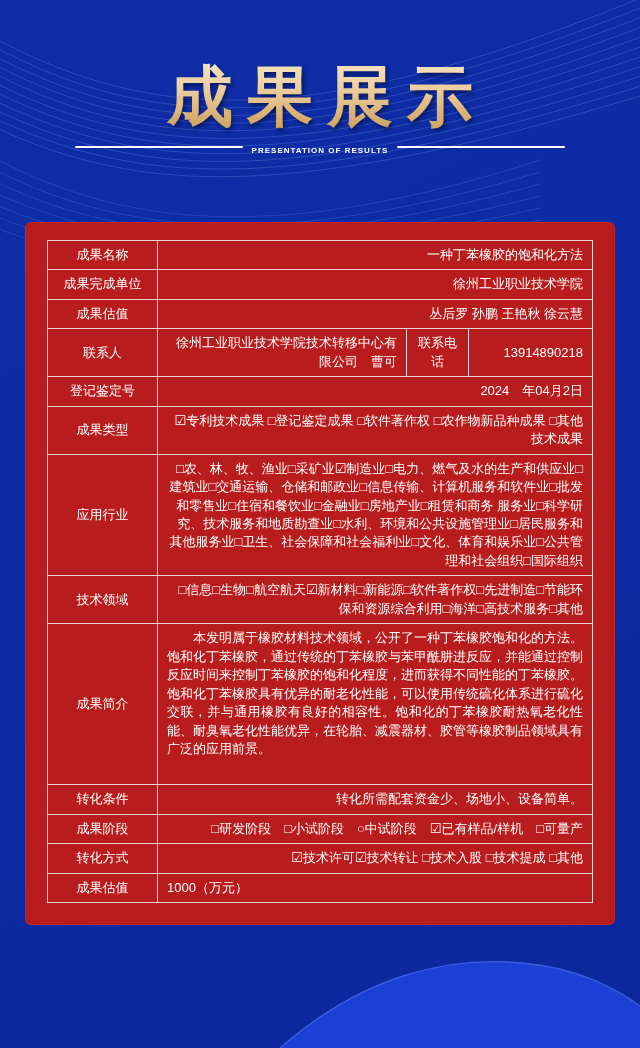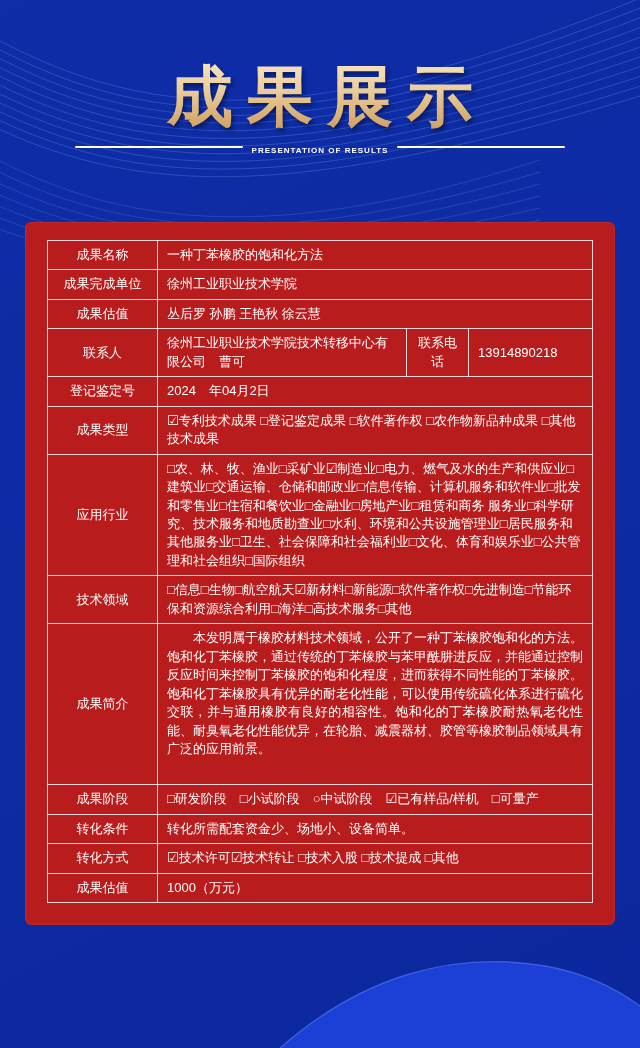--- a/index.html
+++ b/index.html
@@ -42,21 +42,21 @@
   table.form{
     width:100%;border-collapse:collapse;table-layout:fixed;
     font-size:13px;line-height:1.42;color:#ffffff;
   }
   table.form td{
     border:1px solid rgba(236,245,252,0.85);
     vertical-align:middle;
     word-break:break-all;
   }
   td.lbl{text-align:center;padding:5px 6px;}
-  td.val{text-align:left;padding:5px 9px;}
+  td.val{text-align:right;padding:5px 9px;}
   td.val.center{text-align:left;}
   td.val.summary{text-align:justify;text-indent:2em;padding-bottom:26px;vertical-align:top;}
 </style>
 </head>
 <body>
 
 <svg class="deco waves-top" width="640" height="270" viewBox="0 0 640 270">
   <g fill="none" stroke="#6f9ae8" stroke-width="0.7" opacity="0.45">
     <path d="M-20,30 C140,120 300,140 660,-10"></path>
     <path d="M-20,39 C140,128 300,146 660,0"></path>
@@ -136,26 +136,26 @@
       </tr>
       <tr>
         <td class="lbl">技术领域</td>
         <td class="val" colspan="3">□信息□生物□航空航天☑新材料□新能源□软件著作权□先进制造□节能环保和资源综合利用□海洋□高技术服务□其他</td>
       </tr>
       <tr>
         <td class="lbl">成果简介</td>
         <td class="val summary" colspan="3">本发明属于橡胶材料技术领域，公开了一种丁苯橡胶饱和化的方法。饱和化丁苯橡胶，通过传统的丁苯橡胶与苯甲酰肼进反应，并能通过控制反应时间来控制丁苯橡胶的饱和化程度，进而获得不同性能的丁苯橡胶。饱和化丁苯橡胶具有优异的耐老化性能，可以使用传统硫化体系进行硫化交联，并与通用橡胶有良好的相容性。饱和化的丁苯橡胶耐热氧老化性能、耐臭氧老化性能优异，在轮胎、减震器材、胶管等橡胶制品领域具有广泛的应用前景。</td>
       </tr>
       <tr>
+        <td class="lbl">转化条件</td>
+        <td class="val" colspan="3">转化所需配套资金少、场地小、设备简单。</td>
+      </tr>
+      <tr>
         <td class="lbl">成果阶段</td>
         <td class="val" colspan="3">□研发阶段　□小试阶段　○中试阶段　☑已有样品/样机　□可量产</td>
-      </tr>
-      <tr>
-        <td class="lbl">转化条件</td>
-        <td class="val" colspan="3">转化所需配套资金少、场地小、设备简单。</td>
       </tr>
       <tr>
         <td class="lbl">转化方式</td>
         <td class="val" colspan="3">☑技术许可☑技术转让 □技术入股 □技术提成 □其他</td>
       </tr>
       <tr>
         <td class="lbl">成果估值</td>
         <td class="val center" colspan="3">1000（万元）</td>
       </tr>
     </tbody>

